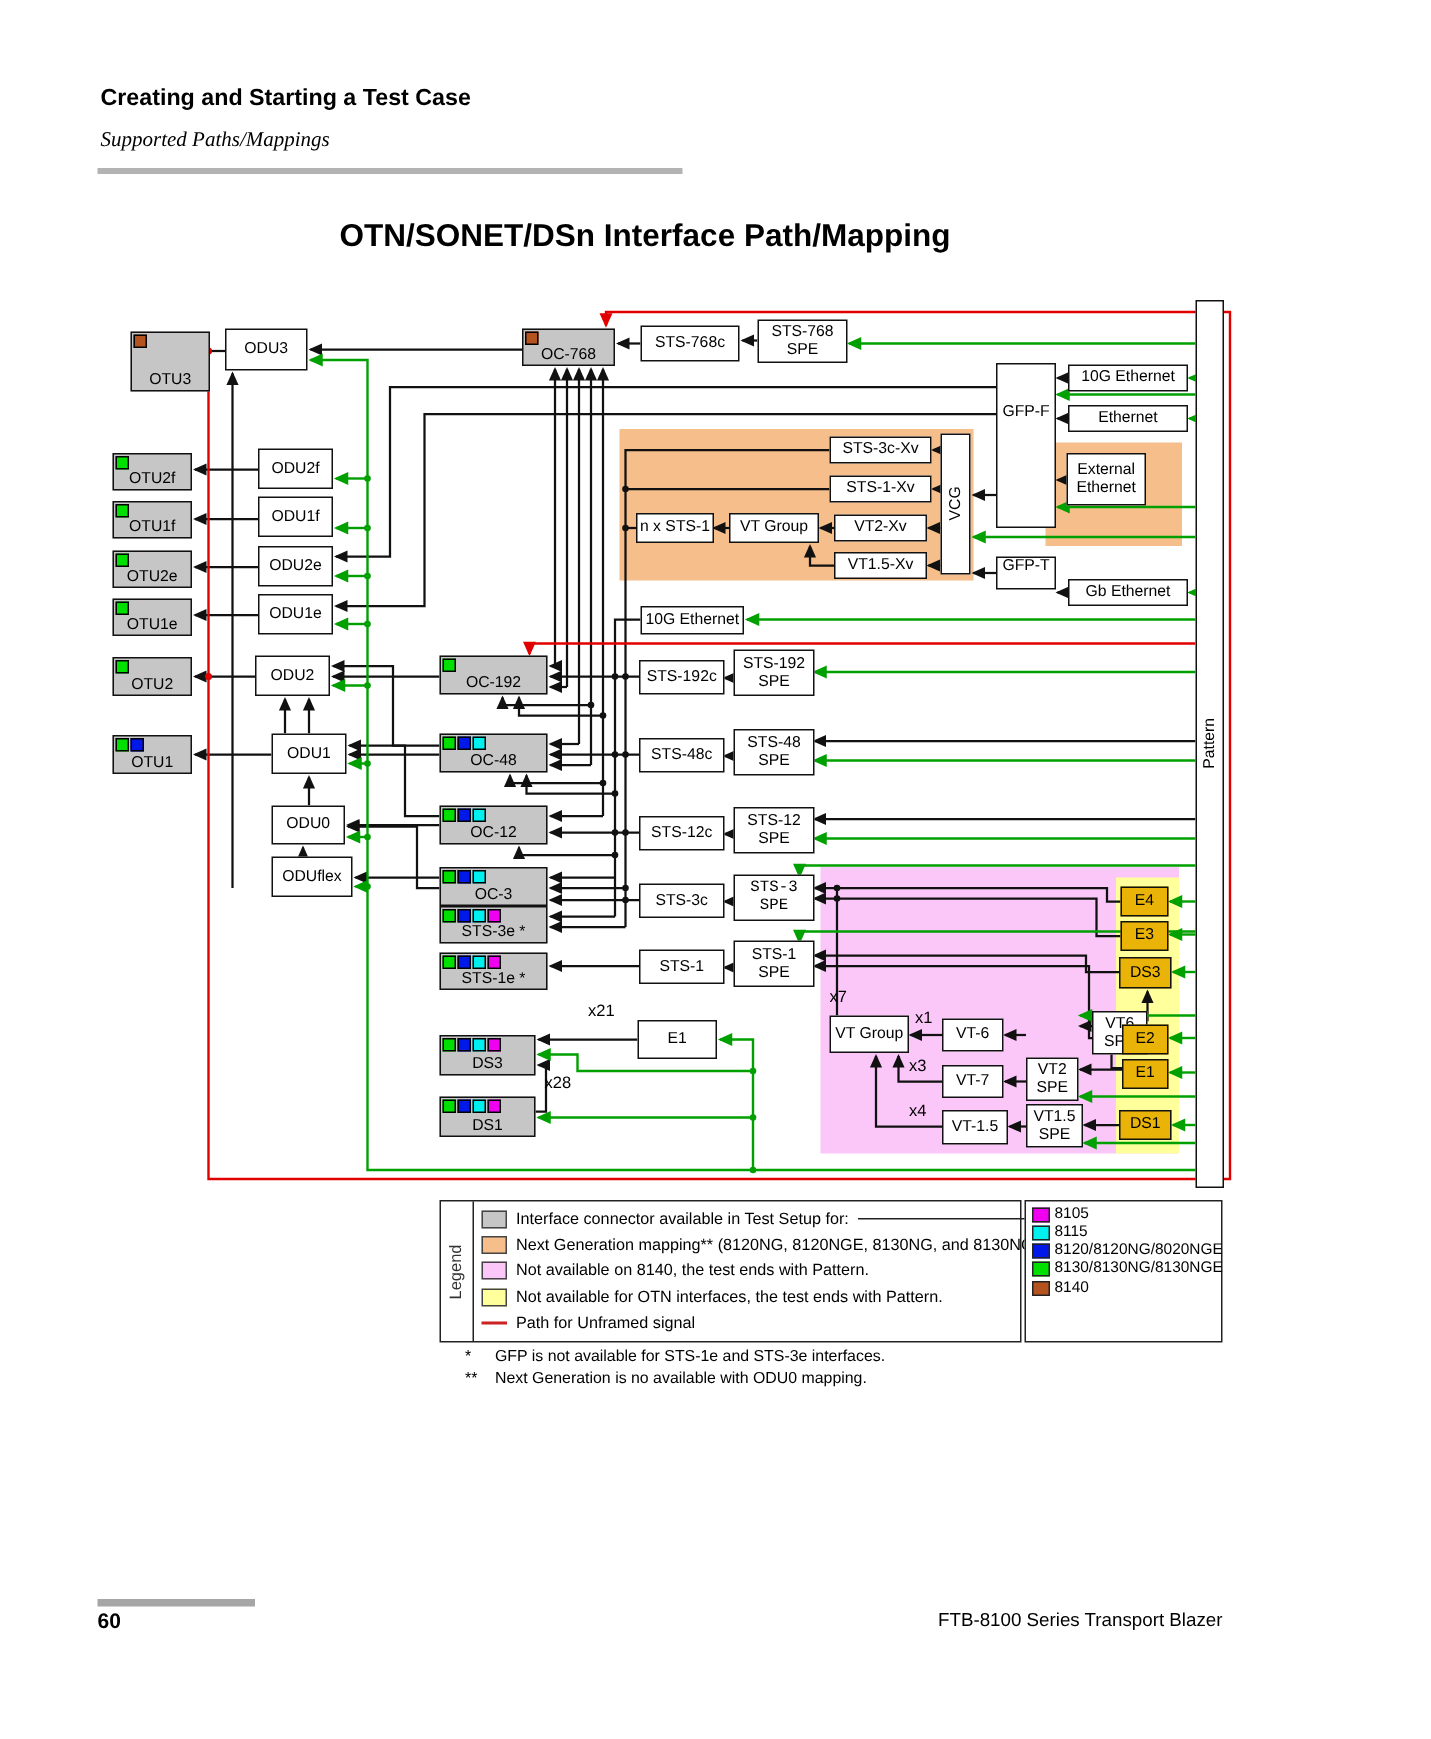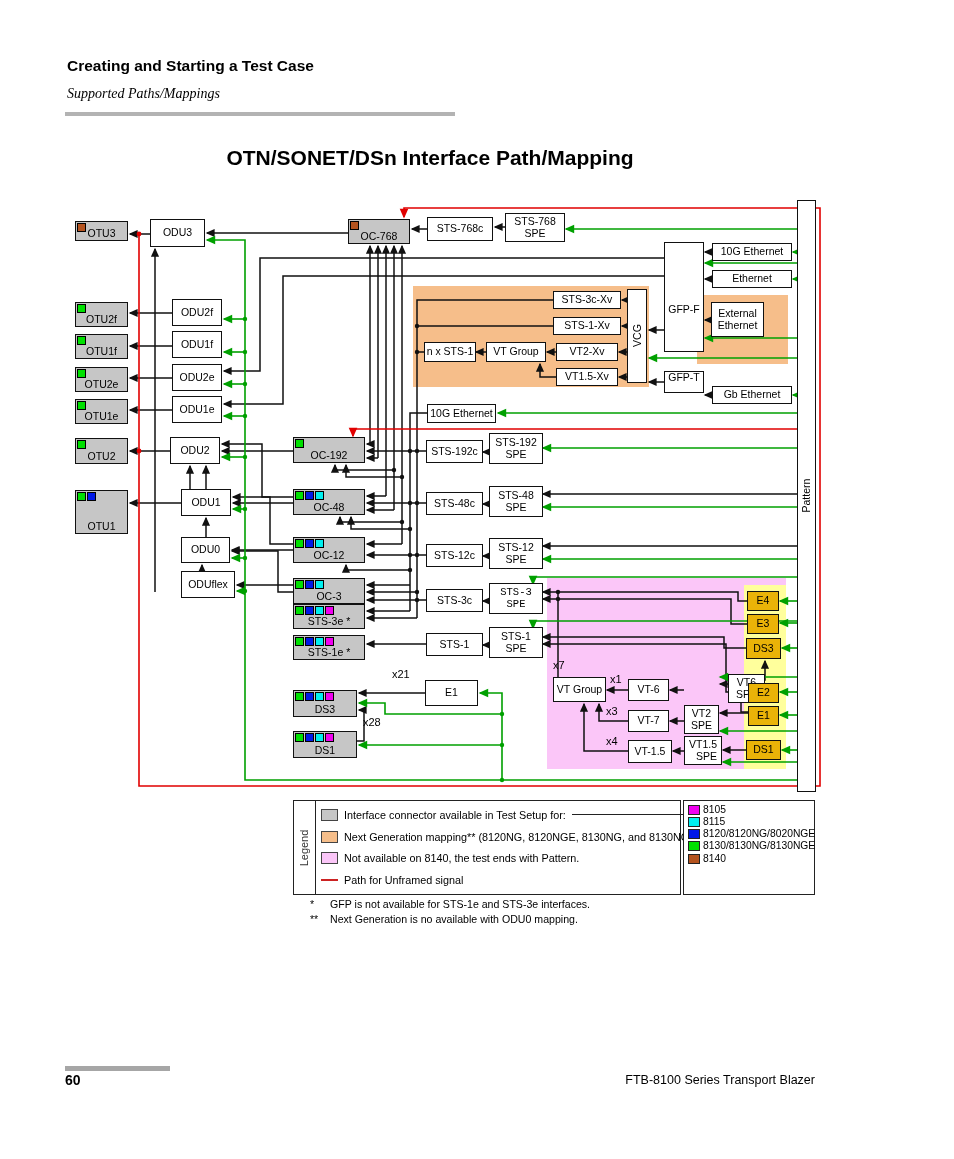--- a/index.html
+++ b/index.html
@@ -13,21 +13,21 @@
   
   .region{position:absolute;}
   
   .node{position:absolute;box-sizing:border-box;border:1.7px solid #111;background:#fff;
         display:flex;align-items:center;justify-content:center;text-align:center;
         font-size:10.5px;line-height:1.06;white-space:pre-line;z-index:3;}
   .node.g{background:#c6c6c6;align-items:flex-end;padding-bottom:1px;}
   .node.y{background:#eab308;}
   .node.t{border:none;background:transparent;font-size:11px;z-index:4;align-items:flex-start;justify-content:flex-start;}
   .node.vr span{transform:rotate(-90deg);white-space:nowrap;}
-  .node.gfpf{align-items:center;}
+  .node.gfpf{align-items:flex-start;}
   .node.gfpf span{margin-top:26px;}
   .node.gfpt{align-items:flex-start;}
   .squares{position:absolute;top:1px;left:1px;display:flex;gap:1px;}
   .sqr{width:9px;height:9px;border:1px solid #000;box-sizing:border-box;}
   svg#wires{position:absolute;left:0;top:0;z-index:2;}
   
   #legendbox{left:293px;top:800px;width:388px;height:95px;border:1.6px solid #222;box-sizing:border-box;display:flex;z-index:5;background:#fff;}
   #legend-side{width:21px;border-right:1.6px solid #222;display:flex;align-items:center;justify-content:center;}
   #legend-side span{transform:rotate(-90deg);font-size:11px;color:#333;}
   #legend-rows{flex:1;display:flex;flex-direction:column;justify-content:space-around;padding:3px 5px;}
@@ -247,27 +247,27 @@
 </g>
 <g fill="#e10000" stroke="none">
   <circle cx="139" cy="234" r="2.4"></circle>
         <circle cx="139" cy="451" r="2.4"></circle>
 </g>
 </svg>
 <div class="region" style="left: 413px; top: 286px; width: 236px; height: 101px; background: rgb(246, 190, 138); z-index: 1;"></div>
     <div class="region" style="left: 697px; top: 295px; width: 91px; height: 69px; background: rgb(246, 190, 138); z-index: 1;"></div>
     <div class="region" style="left: 547px; top: 578px; width: 239px; height: 191px; background: rgb(251, 198, 248); z-index: 1;"></div>
     <div class="region" style="left: 744px; top: 585px; width: 42px; height: 184px; background: rgb(255, 255, 156); z-index: 1;"></div>
-    <div class="node g" style="left: 75px; top: 221px; width: 53px; height: 20px;"><div class="squares"><span class="sqr" style="background: rgb(180, 83, 31);"></span></div><span class="lbl">OTU3</span></div>
+    <div class="node g" style="left: 87px; top: 221px; width: 53px; height: 40px;"><div class="squares"><span class="sqr" style="background: rgb(180, 83, 31);"></span></div><span class="lbl">OTU3</span></div>
     <div class="node g" style="left: 75px; top: 302px; width: 53px; height: 25px;"><div class="squares"><span class="sqr" style="background: rgb(0, 224, 0);"></span></div><span class="lbl">OTU2f</span></div>
     <div class="node g" style="left: 75px; top: 334px; width: 53px; height: 25px;"><div class="squares"><span class="sqr" style="background: rgb(0, 224, 0);"></span></div><span class="lbl">OTU1f</span></div>
     <div class="node g" style="left: 75px; top: 367px; width: 53px; height: 25px;"><div class="squares"><span class="sqr" style="background: rgb(0, 224, 0);"></span></div><span class="lbl">OTU2e</span></div>
     <div class="node g" style="left: 75px; top: 399px; width: 53px; height: 25px;"><div class="squares"><span class="sqr" style="background: rgb(0, 224, 0);"></span></div><span class="lbl">OTU1e</span></div>
     <div class="node g" style="left: 75px; top: 438px; width: 53px; height: 26px;"><div class="squares"><span class="sqr" style="background: rgb(0, 224, 0);"></span></div><span class="lbl">OTU2</span></div>
-    <div class="node g" style="left: 75px; top: 490px; width: 53px; height: 44px;"><div class="squares"><span class="sqr" style="background: rgb(0, 224, 0);"></span><span class="sqr" style="background: rgb(0, 24, 232);"></span></div><span class="lbl">OTU1</span></div>
+    <div class="node g" style="left: 75px; top: 490px; width: 53px; height: 26px;"><div class="squares"><span class="sqr" style="background: rgb(0, 224, 0);"></span><span class="sqr" style="background: rgb(0, 24, 232);"></span></div><span class="lbl">OTU1</span></div>
     <div class="node w" style="left: 150px; top: 219px; width: 55px; height: 28px;"><span class="lbl">ODU3</span></div>
     <div class="node w" style="left: 172px; top: 299px; width: 50px; height: 27px;"><span class="lbl">ODU2f</span></div>
     <div class="node w" style="left: 172px; top: 331px; width: 50px; height: 27px;"><span class="lbl">ODU1f</span></div>
     <div class="node w" style="left: 172px; top: 364px; width: 50px; height: 27px;"><span class="lbl">ODU2e</span></div>
     <div class="node w" style="left: 172px; top: 396px; width: 50px; height: 27px;"><span class="lbl">ODU1e</span></div>
     <div class="node w" style="left: 170px; top: 437px; width: 50px; height: 27px;"><span class="lbl">ODU2</span></div>
     <div class="node w" style="left: 181px; top: 489px; width: 50px; height: 27px;"><span class="lbl">ODU1</span></div>
     <div class="node w" style="left: 181px; top: 537px; width: 49px; height: 26px;"><span class="lbl">ODU0</span></div>
     <div class="node w" style="left: 181px; top: 571px; width: 54px; height: 27px;"><span class="lbl">ODUflex</span></div>
     <div class="node g" style="left: 348px; top: 219px; width: 62px; height: 25px;"><div class="squares"><span class="sqr" style="background: rgb(180, 83, 31);"></span></div><span class="lbl">OC-768</span></div>
@@ -314,21 +314,21 @@
     <div class="node g" style="left: 293px; top: 690px; width: 64px; height: 27px;"><div class="squares"><span class="sqr" style="background: rgb(0, 224, 0);"></span><span class="sqr" style="background: rgb(0, 24, 232);"></span><span class="sqr" style="background: rgb(0, 240, 240);"></span><span class="sqr" style="background: rgb(240, 0, 240);"></span></div><span class="lbl">DS3</span></div>
     <div class="node g" style="left: 293px; top: 731px; width: 64px; height: 27px;"><div class="squares"><span class="sqr" style="background: rgb(0, 224, 0);"></span><span class="sqr" style="background: rgb(0, 24, 232);"></span><span class="sqr" style="background: rgb(0, 240, 240);"></span><span class="sqr" style="background: rgb(240, 0, 240);"></span></div><span class="lbl">DS1</span></div>
     <div class="node w" style="left: 553px; top: 677px; width: 53px; height: 25px;"><span class="lbl">VT Group</span></div>
     <div class="node w" style="left: 628px; top: 679px; width: 41px; height: 22px;"><span class="lbl">VT-6</span></div>
     <div class="node w" style="left: 628px; top: 710px; width: 41px; height: 22px;"><span class="lbl">VT-7</span></div>
     <div class="node w" style="left: 628px; top: 740px; width: 44px; height: 23px;"><span class="lbl">VT-1.5</span></div>
     <div class="node w" style="left: 684px; top: 674px; width: 37px; height: 29px; margin-left: 44px;"><span class="lbl">VT6
 SPE</span></div>
     <div class="node w" style="left: 684px; top: 705px; width: 35px; height: 29px;"><span class="lbl">VT2
 SPE</span></div>
-    <div class="node w" style="left: 684px; top: 736px; width: 38px; height: 29px; text-align: right;"><span class="lbl">VT1.5
+    <div class="node w" style="left: 684px; top: 736px; width: 38px; height: 29px;"><span class="lbl">VT1.5
 SPE</span></div>
     <div class="node y" style="left: 747px; top: 591px; width: 32px; height: 20px;"><span class="lbl">E4</span></div>
     <div class="node y" style="left: 747px; top: 614px; width: 32px; height: 20px;"><span class="lbl">E3</span></div>
     <div class="node y" style="left: 746px; top: 638px; width: 35px; height: 21px;"><span class="lbl">DS3</span></div>
     <div class="node y" style="left: 748px; top: 683px; width: 31px; height: 20px;"><span class="lbl">E2</span></div>
     <div class="node y" style="left: 748px; top: 706px; width: 31px; height: 20px;"><span class="lbl">E1</span></div>
     <div class="node y" style="left: 746px; top: 740px; width: 35px; height: 20px;"><span class="lbl">DS1</span></div>
     <div class="node vr" style="left: 797px; top: 200px; width: 19px; height: 592px;"><span class="lbl">Pattern</span></div>
     <div class="node t" style="left: 533px; top: 660px; width: 20px; height: 13px; margin-left: 20px;"><span class="lbl">x7</span></div>
     <div class="node t" style="left: 610px; top: 674px; width: 20px; height: 13px;"><span class="lbl">x1</span></div>
@@ -350,20 +350,24 @@
       </div>
       <div class="lrow">
         <span class="lsw" style="background: rgb(246, 190, 138);"></span>
         <span>Next Generation mapping** (8120NG, 8120NGE, 8130NG, and 8130NGE).</span>
       </div>
       <div class="lrow">
         <span class="lsw" style="background: rgb(251, 198, 248);"></span>
         <span>Not available on 8140, the test ends with Pattern.</span>
       </div>
       <div class="lrow">
+        <span class="lsw" style="background: rgb(255, 255, 156);"></span>
+        <span>Not available for OTN interfaces, the test ends with Pattern.</span>
+      </div>
+      <div class="lrow">
         <span class="lsw line"></span>
         <span>Path for Unframed signal</span>
       </div>
     </div>
 </div>
 <div class="abs" id="keybox">
     <div class="krow">
       <span class="ksw" style="background: rgb(240, 0, 240);"></span>
       <span>8105</span>
     </div>

